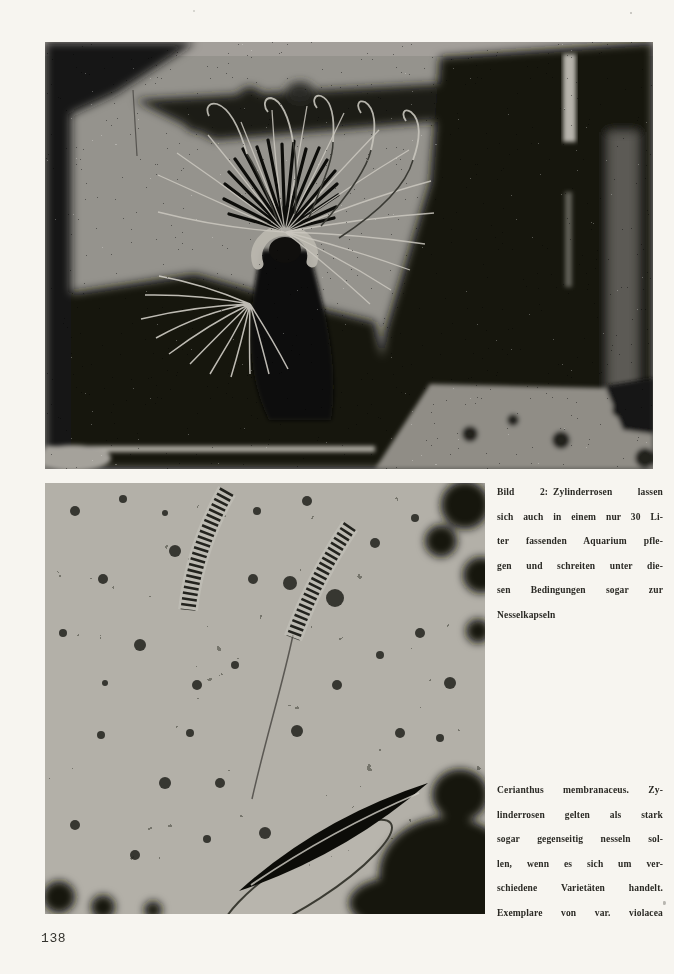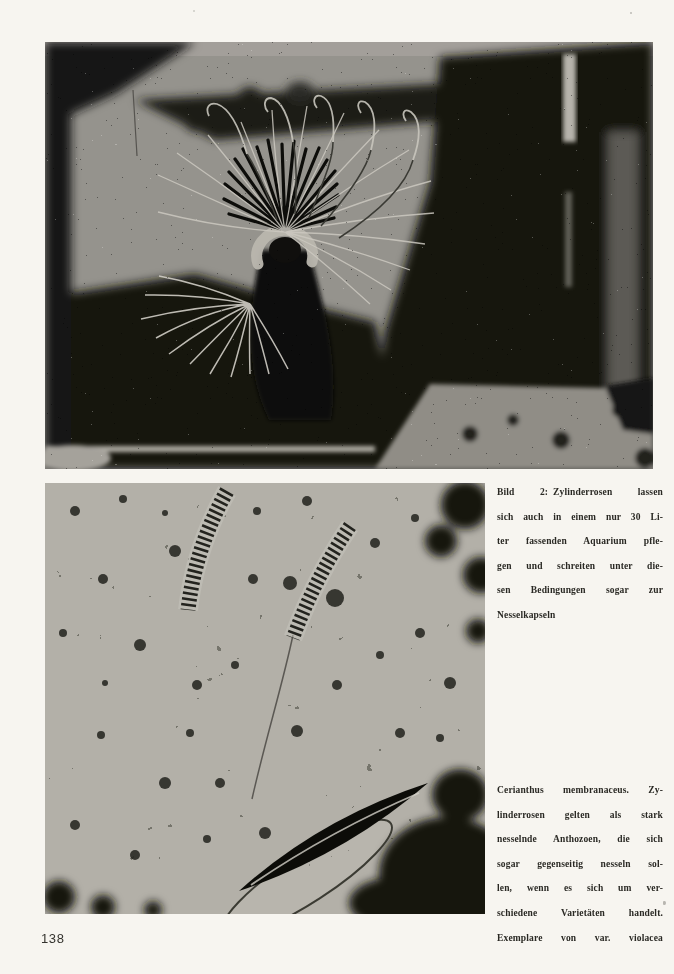--- a/index.html
+++ b/index.html
@@ -18,21 +18,21 @@
     color:#2a2924; letter-spacing:0.15px;
   }
   .caption-bild2 { left:497px; top:486px; }
   .caption-bild3 { left:497px; top:784px; }
   .cline { white-space:nowrap; }
   .jline { text-align:justify; white-space:normal; }
   .jline::after { content:""; display:inline-block; width:100%; height:0; }
   .lbl { margin-right:5px; }
   .pagenum {
     position:absolute; left:41px; top:931px;
-    font-family:Liberation Sans, sans-serif;
+    font-family:Liberation Mono, monospace;
     font-size:13px; color:#34332e; letter-spacing:0.6px;
   }
   .speck { position:absolute; border-radius:50%; background:#8e8c86; }
   .speck1 { left:630px; top:12px;  width:2px; height:2px; opacity:.55; }
   .speck2 { left:663px; top:901px; width:3px; height:4px; opacity:.6; border-radius:40% 60% 60% 40%; }
   .speck3 { left:193px; top:10px;  width:2px; height:2px; opacity:.4; }
 </style>
 </head>
 <body>
 
@@ -244,21 +244,20 @@
     <div class="cline jline">sich auch in einem nur 30 Li-</div>
     <div class="cline jline">ter fassenden Aquarium pfle-</div>
     <div class="cline jline">gen und schreiten unter die-</div>
     <div class="cline jline">sen Bedingungen sogar zur</div>
     <div class="cline">Nesselkapseln</div>
   </figcaption>
 
   <figcaption class="caption caption-bild3">
     <div class="cline jline">Cerianthus membranaceus. Zy-</div>
     <div class="cline jline">linderrosen gelten als stark</div>
-    <div class="cline jline">nesselnde Anthozoen, die sich</div>
     <div class="cline jline">sogar gegenseitig nesseln sol-</div>
     <div class="cline jline">len, wenn es sich um ver-</div>
     <div class="cline jline">schiedene Varietäten handelt.</div>
     <div class="cline jline">Exemplare von var. violacea</div>
 
   </figcaption>
 
   <div class="pagenum">138</div>
 
   <div class="speck speck1"></div>

